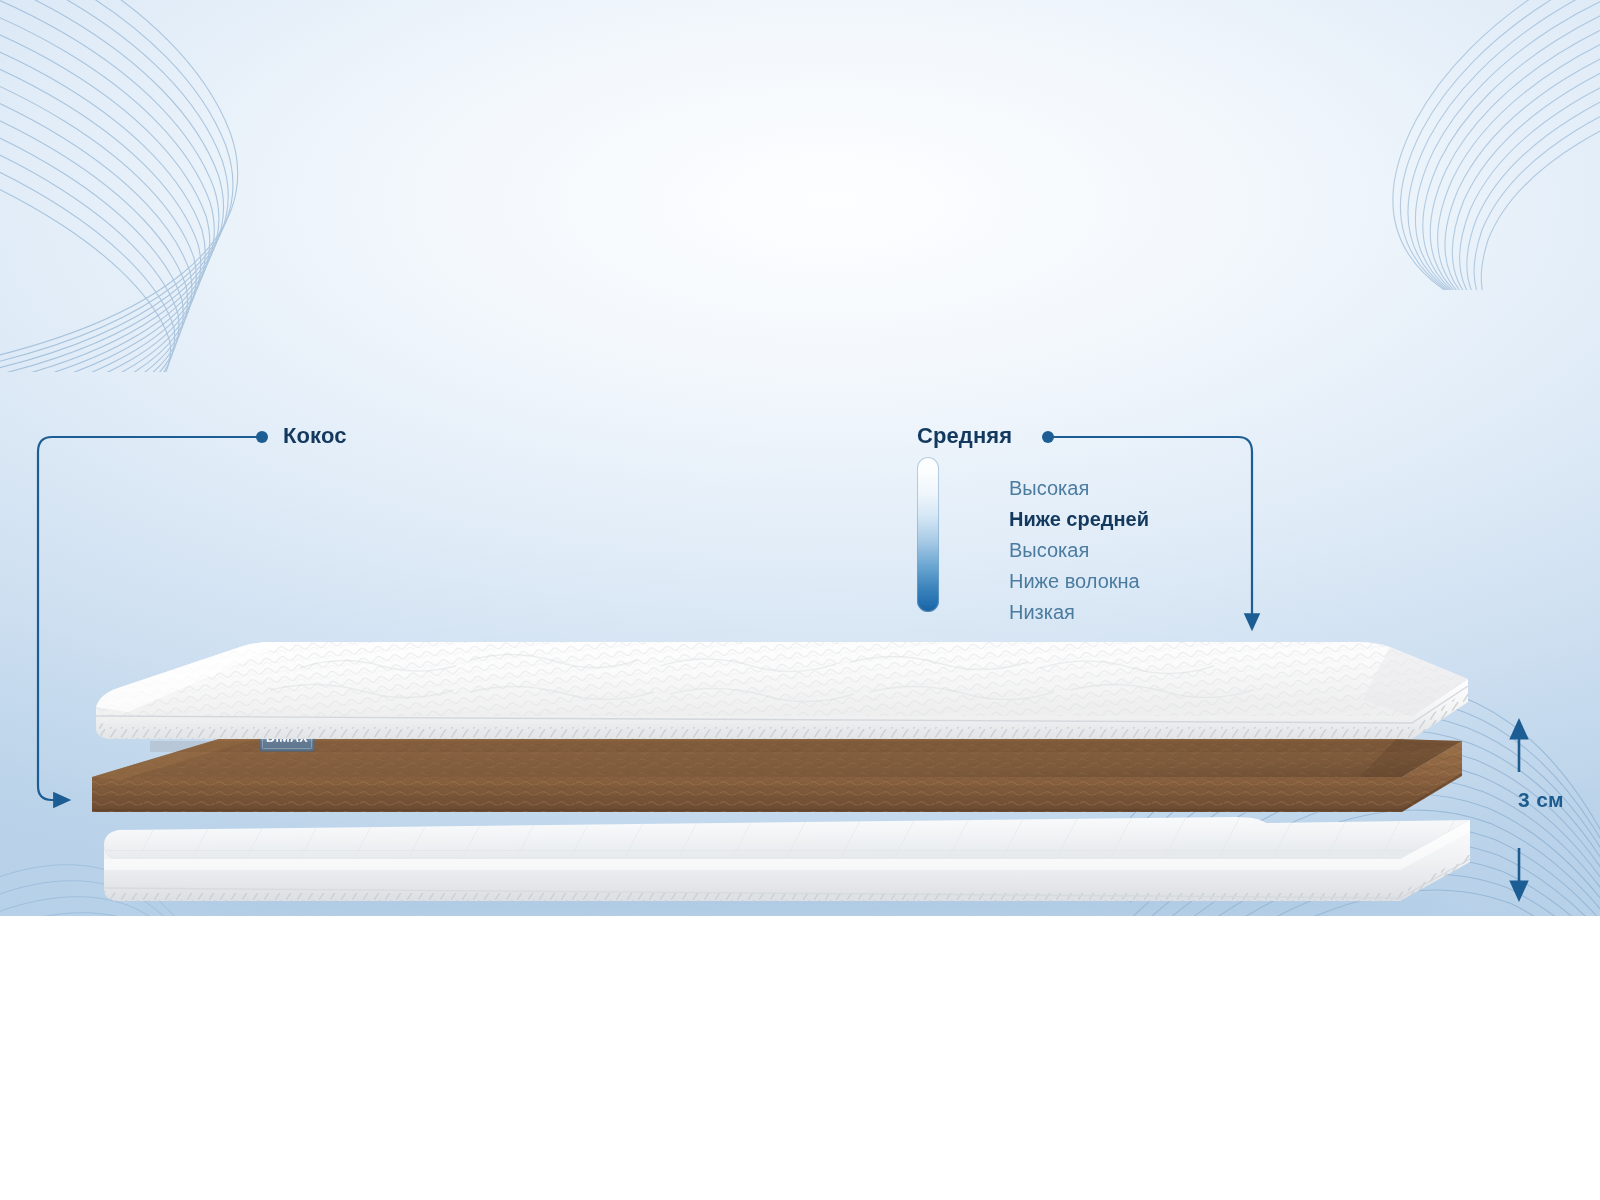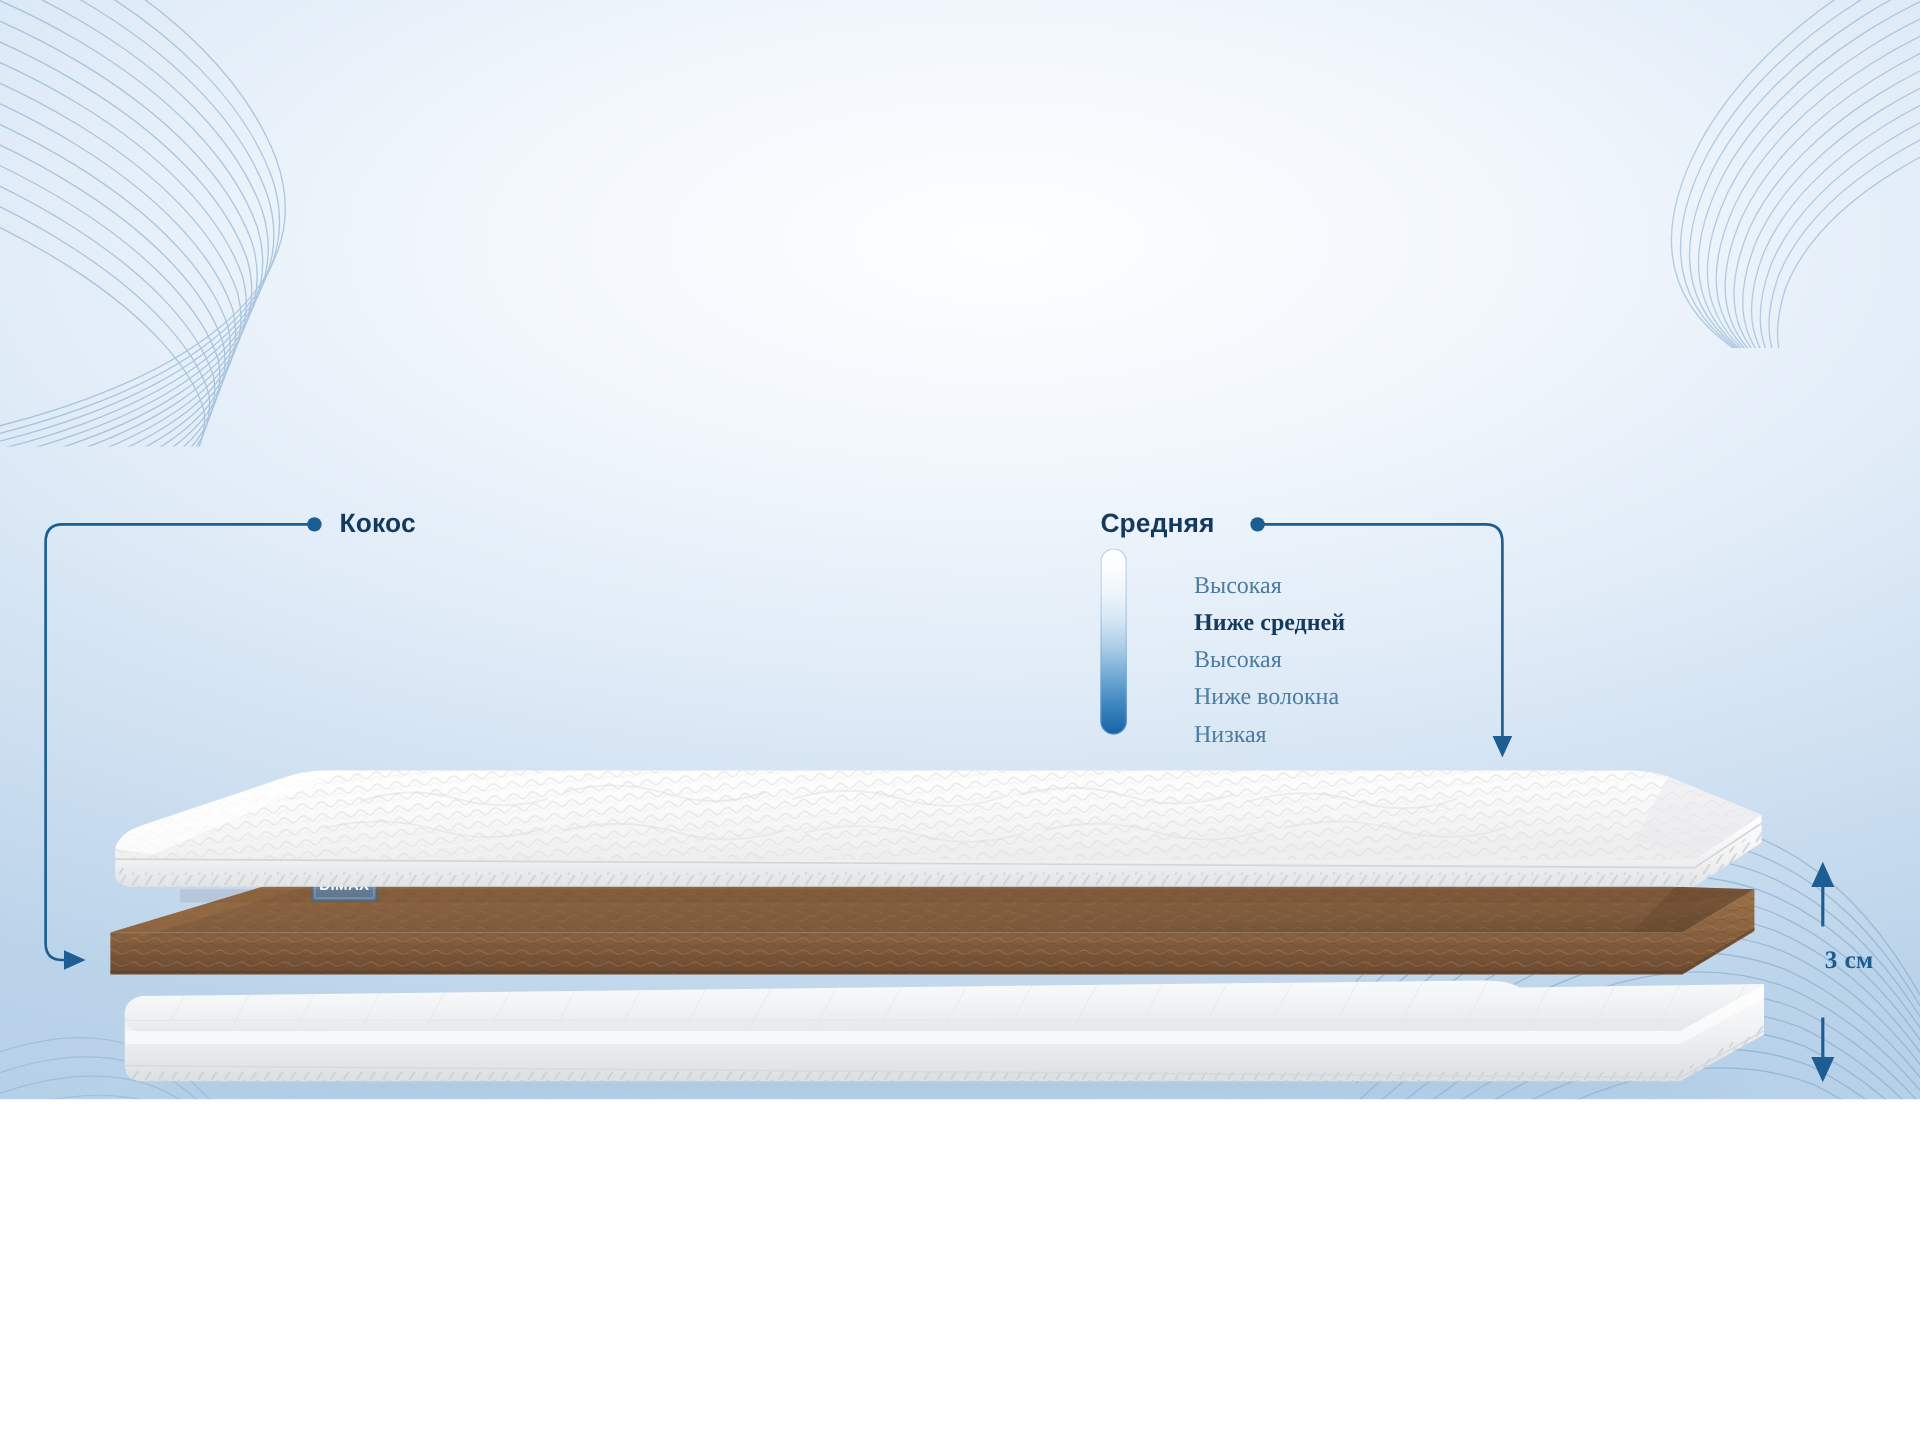--- a/index.html
+++ b/index.html
@@ -35,37 +35,37 @@
     margin:0 0 8px 0;line-height:1.2;
   }
   .callout-body{
     font-size:21px;line-height:1.42;color:#3f6f96;margin:0;font-weight:400;
     letter-spacing:.05px;
   }
   #callout-coconut{left:283px;top:423px;width:430px;}
   #callout-firmness{left:917px;top:423px;width:270px;}
 
   
-  .scale-wrap{position:relative;margin-top:7px;display:flex;gap:16px;font-family:Liberation Serif, serif;}
+  .scale-wrap{position:relative;margin-top:7px;display:flex;gap:30px;}
   .scale-bar{
     width:22px;height:155px;border-radius:11px;flex:0 0 22px;
     background:linear-gradient(180deg,
       #ffffff 0%, #fbfdfe 10%, #eef5fb 24%, #d5e7f5 38%,
       #a9cbe6 54%, #6ca7d2 70%, #3e85bd 84%, #1f6cad 96%, #1b5f9b 100%);
     box-shadow:inset 0 0 0 1px rgba(120,165,200,.55);
   }
   .scale-labels{display:flex;flex-direction:column;}
   .scale-labels li{
     list-style:none;font-size:20px;line-height:31px;color:#4b7ca0;
     white-space:nowrap;
   }
   .scale-labels li.active{font-weight:bold;color:#13395f;}
 
   
-  .dimension{position:absolute;left:1498px;top:712px;width:95px;height:195px;font-family:Liberation Serif, serif;}
+  .dimension{position:absolute;left:1498px;top:712px;width:95px;height:195px;}
   .dim-label{
     position:absolute;left:0;top:76px;width:86px;text-align:center;
     font-size:21px;font-weight:bold;color:#1d5c8f;letter-spacing:.3px;
   }
 </style>
 </head>
 <body>
 
 <div class="stage">
 

